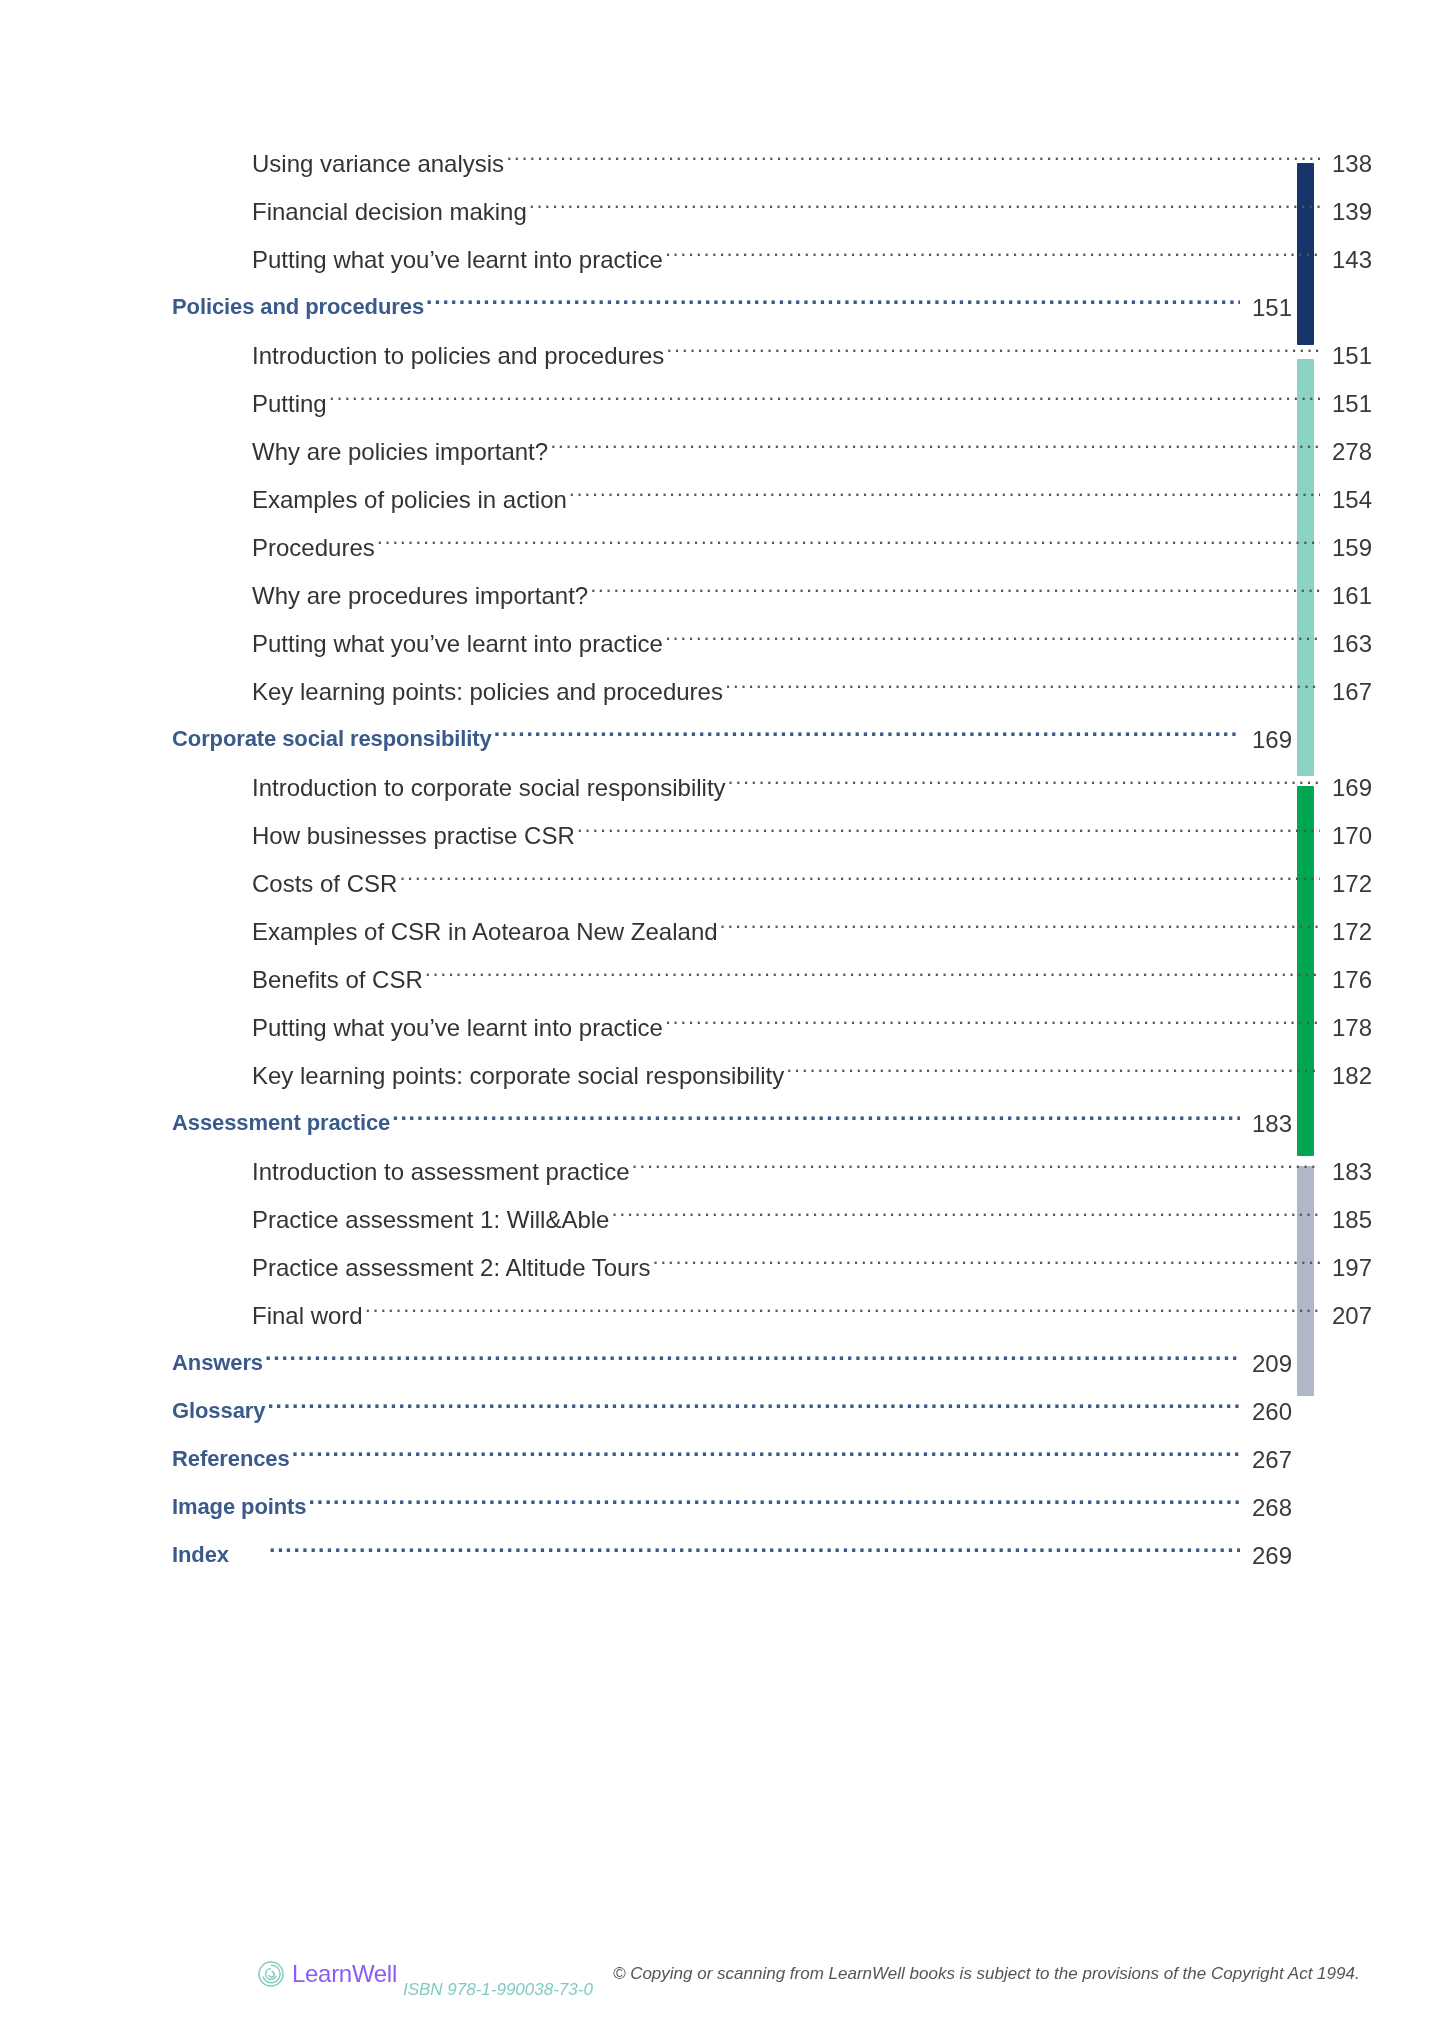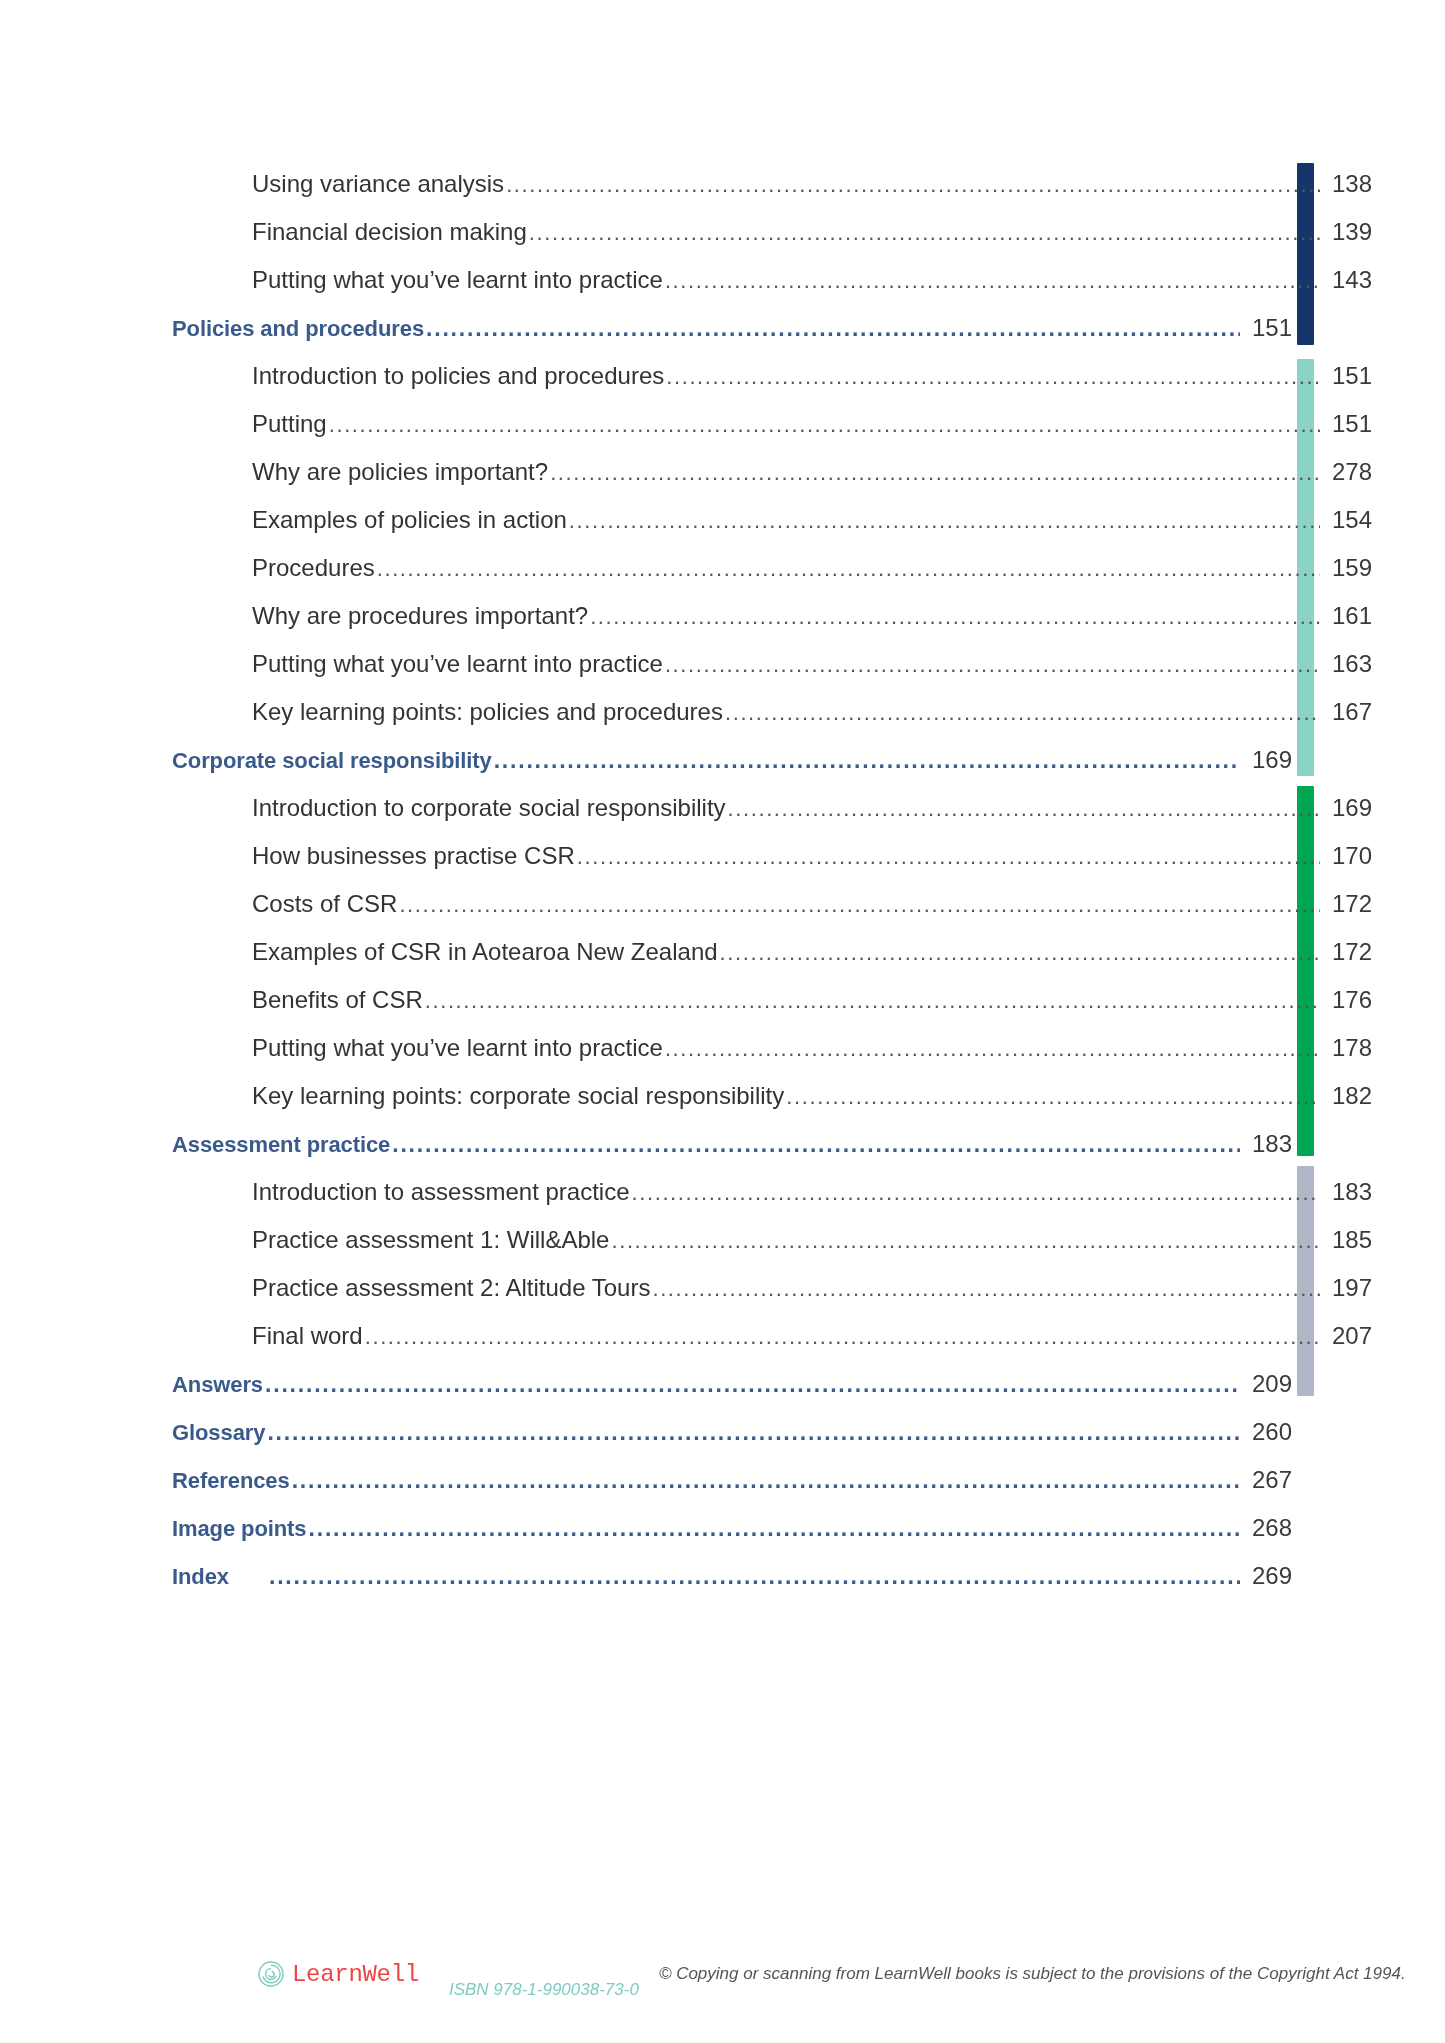--- a/index.html
+++ b/index.html
@@ -26,21 +26,21 @@
   
   .toc {
     position: absolute;
     left: 172px;
     top: 150px;
     width: 1120px;
   }
 
   .toc-row {
     display: flex;
-    align-items: flex-end;
+    align-items: flex-start;
     height: 48px;
     width: 100%;
   }
 
   .toc-row .label {
     white-space: nowrap;
     flex: 0 0 auto;
   }
 
   .toc-row .leader {
@@ -142,25 +142,25 @@
     align-items: center;
     height: 32px;
   }
   .logo-mark {
     width: 26px;
     height: 26px;
     margin-right: 8px;
     flex: 0 0 auto;
   }
   .logo-word {
-    font-family: Liberation Mono, monospace;
+    font-family: Liberation Sans, sans-serif;
     font-size: 24px;
-    color: #ef4444;
+    color: #8b5cf6;
     letter-spacing: -0.3px;
-    margin-right: 30px;
+    margin-right: 6px;
     white-space: nowrap;
   }
   .isbn {
     font-family: "Liberation Sans", sans-serif;
     font-style: italic;
     font-size: 17px;
     color: #7fcbc4;
     margin-right: 20px;
     white-space: nowrap;
     margin-top: 32px;

